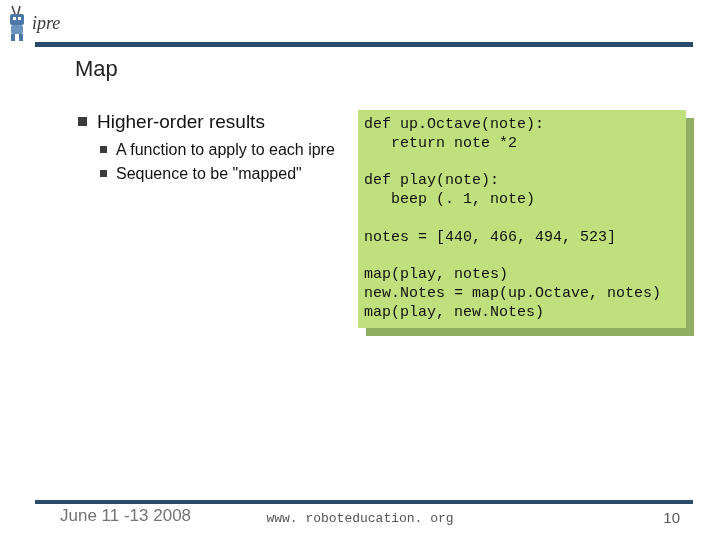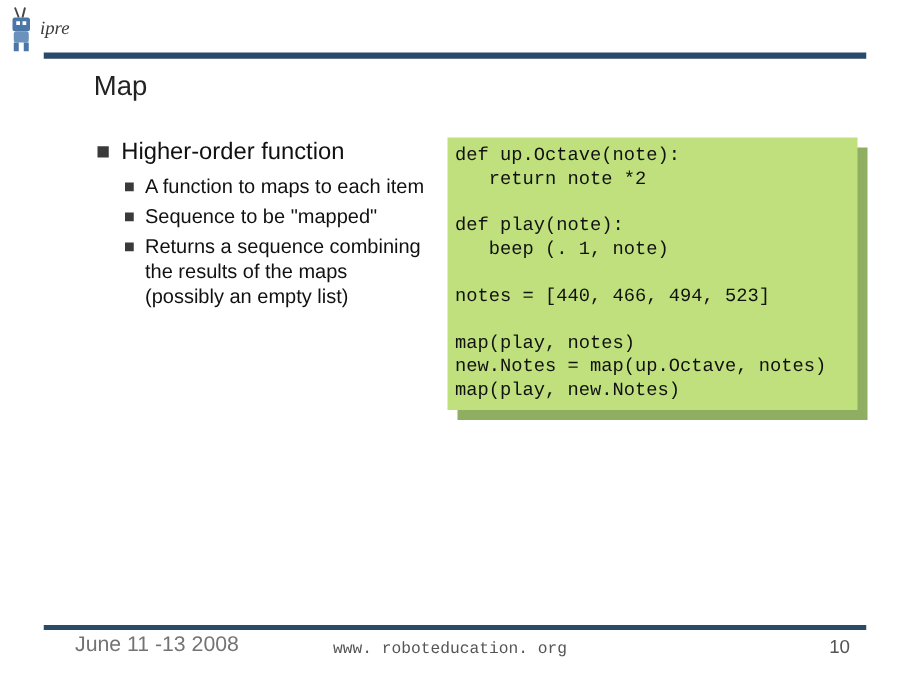--- a/index.html
+++ b/index.html
@@ -20,21 +20,21 @@
   }
   .logo-robot {
     width: 24px;
     height: 38px;
     position: relative;
   }
   .logo-robot svg { display: block; }
   .logo-text {
     font-family: Georgia, 'Times New Roman', serif;
     font-style: italic;
-    font-size: 15px;
+    font-size: 18px;
     color: #3a3a3a;
     margin-left: 2px;
     font-weight: 400;
   }
   .top-rule {
     position: absolute;
     top: 42px;
     left: 35px;
     width: 658px;
     height: 5px;
@@ -146,36 +146,31 @@
 
 <div class="top-rule"></div>
 
 <h1 class="slide-title">Map</h1>
 
 <div class="content">
   <div class="left-col">
 
     <div class="bullet-l1">
       <div class="sq"></div>
-      <div class="txt">Higher-order function</div>
+      <div class="txt">Higher-order results</div>
     </div>
 
     <div class="sublist">
       <div class="bullet-l2">
         <div class="sq"></div>
-        <div class="txt">A function to maps to each item</div>
+        <div class="txt">A function to apply to each ipre</div>
       </div>
       <div class="bullet-l2">
         <div class="sq"></div>
         <div class="txt">Sequence to be "mapped"</div>
-      </div>
-      <div class="bullet-l2">
-        <div class="sq"></div>
-        <div class="txt" style="white-space:pre-line">Returns a sequence combining the results of the maps
-(possibly an empty list)</div>
       </div>
     </div>
 
 
   </div>
 
   <div class="right-col">
     <div class="code-wrap">
       <div class="code-shadow" id="code-shadow" style="height: 218px;"></div>
       <div class="code-box" id="code-box">def up.Octave(note):

